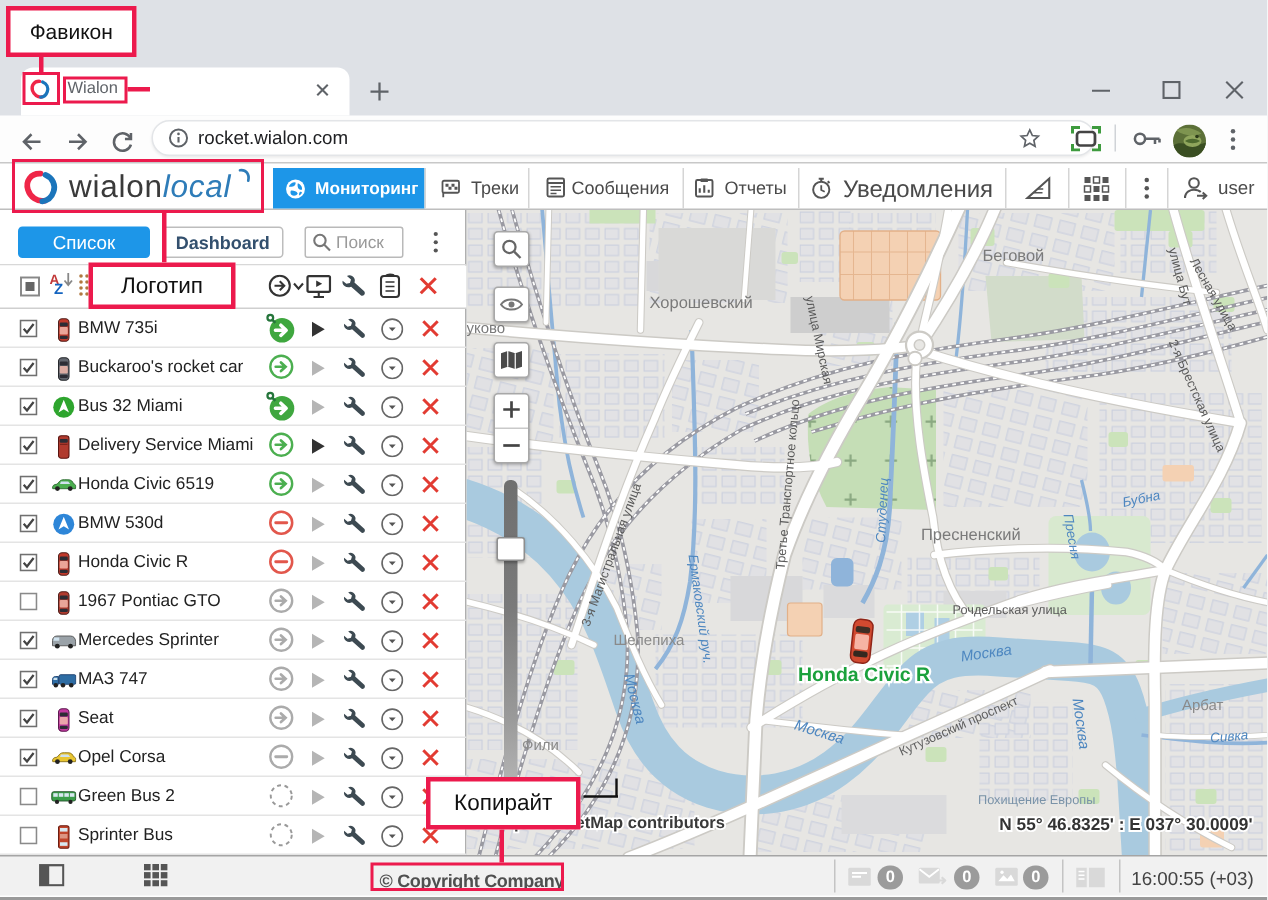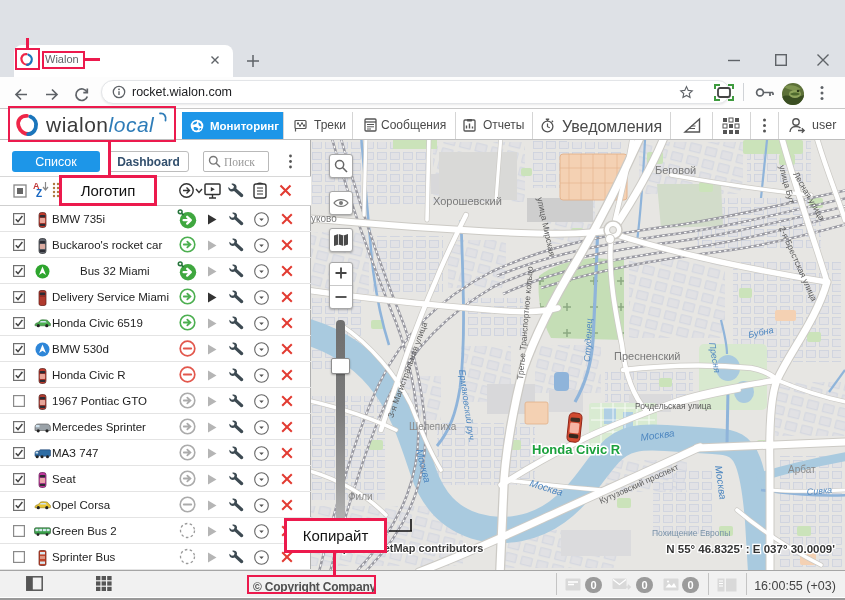--- a/index.html
+++ b/index.html
@@ -195,21 +195,21 @@
 <div class="abs" style="left:812px;top:118px;font-size:12.5px;color:#4A4A4A;">user</div>
 
 <div class="abs" style="left:0;top:140px;width:311px;height:430px;background:#fff;border-right:1px solid #AFAFAF;"></div>
 <div class="abs" style="left:12px;top:151px;width:88px;height:21px;background:#1D96E8;border-radius:3px;color:#fff;font-size:12.5px;display:flex;align-items:center;justify-content:center;">Список</div>
 <div class="abs" style="left:108px;top:151px;width:81px;height:21px;background:#fff;border:1px solid #BDBDBD;border-radius:3px;color:#33506E;font-weight:bold;font-size:12px;display:flex;align-items:center;justify-content:center;">Dashboard</div>
 <div class="abs" style="left:203px;top:151px;width:66px;height:21px;background:#fff;border:1px solid #B9B9B9;border-radius:2px;"></div>
 <svg class="abs" style="left:208px;top:155px;" width="13" height="13" viewBox="0 0 13 13">
       <circle cx="5.3" cy="5.3" r="3.8" fill="none" stroke="#777" stroke-width="1.4"></circle>
       <path d="M8.2 8.2 L12 12" stroke="#777" stroke-width="1.4"></path>
     </svg>
-<div class="abs" style="left:224px;top:156px;font-size:11.5px;color:#9A9A9A;font-family:Liberation Serif, serif;">Поиск</div>
+<div class="abs" style="left:224px;top:156px;font-size:11.5px;color:#9A9A9A;">Поиск</div>
 <svg class="abs" style="left:288px;top:154px;" width="5" height="15" viewBox="0 0 5 15">
       <circle cx="2.5" cy="2" r="1.4" fill="#555"></circle>
       <circle cx="2.5" cy="7.5" r="1.4" fill="#555"></circle>
       <circle cx="2.5" cy="13" r="1.4" fill="#555"></circle>
     </svg>
 <div class="abs" style="left:0;top:176px;width:311px;height:1px;background:#D8D8D8;"></div>
 
 <div class="abs" style="left:0;top:177px;width:311px;height:29px;background:#fff;"></div>
 <div class="abs" style="left:0;top:205px;width:311px;height:1px;background:#CFCFCF;"></div>
 
@@ -348,21 +348,21 @@
         <rect x="0.6" y="0.6" width="10.8" height="10.8" fill="#fff" stroke="#707070" stroke-width="1.2"></rect>
         <path d="M2.8 6.2 L5 8.6 L9.4 3" stroke="#444" stroke-width="1.5" fill="none"></path>
       </svg>
     </div>
 <div class="abs" style="left:33px;top:263px;width:18px;height:17px;display:flex;align-items:center;justify-content:center;">
       <svg width="15" height="15" viewBox="0 0 15 15">
         <circle cx="7.5" cy="7.5" r="7" fill="#2EA52E"></circle>
         <path d="M7.5 2.5 L11 11 L7.5 8.8 L4 11 Z" fill="#fff"></path>
       </svg>
     </div>
-<div class="abs" style="left:52px;top:265px;font-size:11.5px;color:#222;margin-left:28px;">Bus 32 Miami</div>
+<div class="abs" style="left:52px;top:265px;font-size:11.5px;color:#222;">Bus 32 Miami</div>
 <div class="abs" style="left:176px;top:260px;">
       <svg width="22" height="21" viewBox="0 0 22 21">
         <circle cx="12" cy="12.2" r="8.2" fill="#3FA73F"></circle>
         <path d="M7.6 12.2 H14 M11.2 8.8 L14.8 12.2 L11.2 15.6" stroke="#fff" stroke-width="2.3" fill="none" stroke-linecap="round" stroke-linejoin="round"></path>
         <circle cx="4.2" cy="3.8" r="1.9" fill="none" stroke="#25753B" stroke-width="1.5"></circle>
         <path d="M5.8 5.4 L7.6 7.2" stroke="#25753B" stroke-width="1.7"></path>
       </svg>
     </div>
 <svg class="abs" style="left:207px;top:266px;" width="10" height="11" viewBox="0 0 10 11">
       <path d="M1 0.5 L9.5 5.5 L1 10.5 Z" fill="#B5B5B5"></path>
@@ -1141,20 +1141,21 @@
 <div class="abs" style="left:682px;top:577px;width:17px;height:16px;background:#9B9B9B;border-radius:8px;color:#fff;font-size:11px;font-weight:bold;display:flex;align-items:center;justify-content:center;">0</div>
 <div class="abs" style="left:708px;top:573px;width:1px;height:22px;background:#C4C4C4;"></div>
 <svg class="abs" style="left:717px;top:578px;" width="20" height="14" viewBox="0 0 20 14">
       <rect x="0.5" y="0.5" width="7" height="13" fill="#D9D9D9"></rect>
       <path d="M2 3 H6 M2 5.5 H6 M2 8 H6" stroke="#fff" stroke-width="1"></path>
       <rect x="9" y="0.5" width="10.5" height="13" fill="#D9D9D9"></rect>
     </svg>
 <div class="abs" style="left:746px;top:573px;width:1px;height:22px;background:#C4C4C4;"></div>
 <div class="abs" style="left:752px;top:579px;width:86px;text-align:center;font-size:12.5px;color:#444;">16:00:55 (+03)</div>
 
+<div class="callout" style="left:4px;top:4px;width:87px;height:34px;font-size:14px;">Фавикон</div>
 <div class="callout" style="left:284px;top:518px;width:103px;height:35px;font-size:15px;">Копирайт</div>
 <div class="callout" style="left:59px;top:175px;width:98px;height:31px;font-size:15px;">Логотип</div>
 <div class="rframe" style="left:15px;top:48px;width:25px;height:22px;"></div>
 <div class="rframe" style="left:42px;top:51px;width:43px;height:18px;"></div>
 <div class="rframe" style="left:8px;top:106px;width:168px;height:36px;"></div>
 <div class="rframe" style="left:247px;top:575px;width:129px;height:19px;"></div>
 <div class="rline" style="left:26px;top:38px;width:3px;height:10px;"></div>
 <div class="rline" style="left:85px;top:58px;width:15px;height:3px;"></div>
 <div class="rline" style="left:108px;top:142px;width:3px;height:33px;"></div>
 <div class="rline" style="left:333px;top:553px;width:3px;height:22px;"></div>

